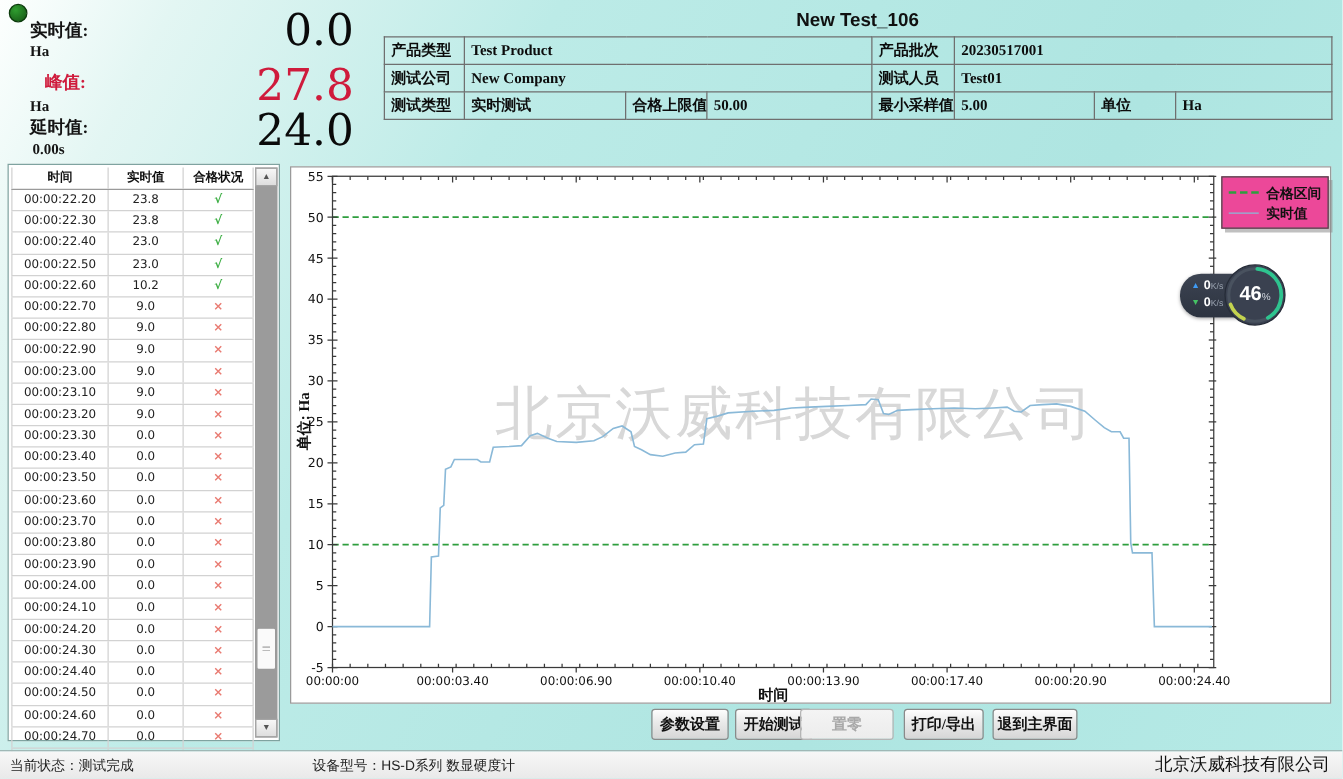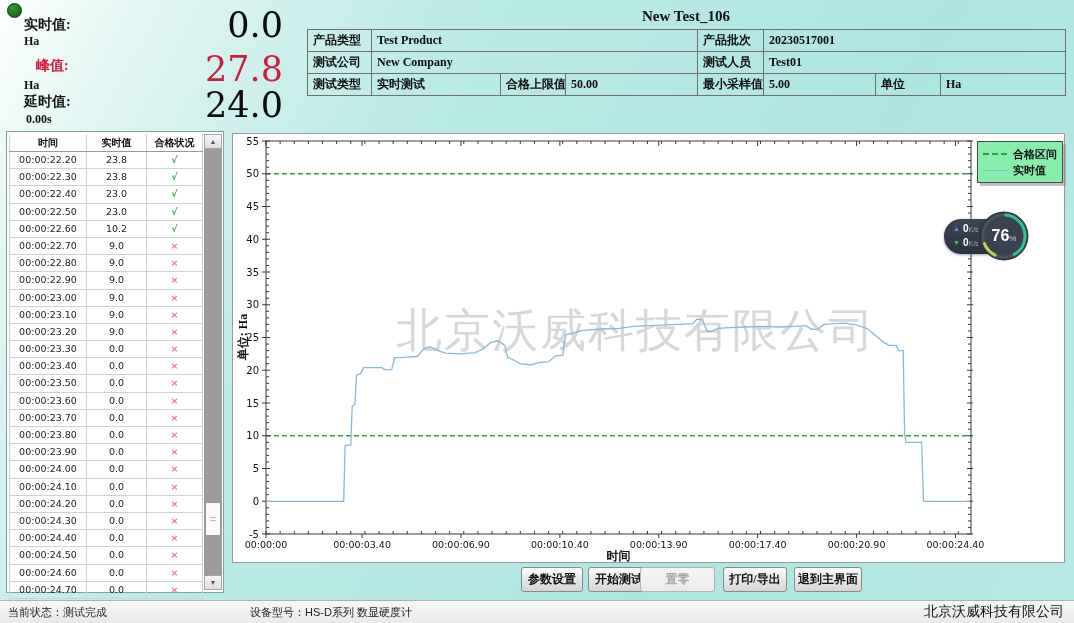--- a/index.html
+++ b/index.html
@@ -12,21 +12,21 @@
   
   .status-dot{left:7px;top:3px;width:13px;height:13px;border-radius:50%;
     background:radial-gradient(circle at 35% 30%,#2f9e2f,#145214);border:1px solid #0b3a0b;}
   .m-label{font-family:"Liberation Serif",serif;font-weight:bold;font-size:14px;color:#141414;}
   .m-label.red{color:#cf1b3c;}
   .m-unit{font-family:"Liberation Serif",serif;font-weight:bold;font-size:12px;color:#141414;}
   .m-value{font-family:"DejaVu Serif",serif;font-size:35px;color:#0a0a0a;width:150px;text-align:right;line-height:1;}
   .m-value.red{color:#cf1b3c;}
   
   .hdr-title{left:307px;top:8px;width:758px;text-align:center;
-    font-family:Liberation Serif, serif;font-weight:bold;font-size:15px;color:#101010;}
+    font-family:Liberation Sans, sans-serif;font-weight:bold;font-size:15px;color:#101010;}
   table.info{position:absolute;left:307px;top:29px;width:758px;border-collapse:collapse;table-layout:fixed;}
   table.info td{border:1px solid #6f6f6f;height:21px;padding:0 0 0 5px;
     font-family:"Liberation Serif",serif;font-weight:bold;font-size:12px;color:#0c0c0c;
     white-space:nowrap;overflow:hidden;}
   
   .left-panel{left:6px;top:131px;width:218px;height:462px;background:#fff;
     border:1px solid #7fa3a0;box-sizing:border-box;}
   .dtable{position:absolute;left:2px;top:2px;width:194px;}
   .drow,.dhead{display:flex;border-bottom:1px solid #d2d2d2;}
   .dhead{border-bottom:1px solid #9a9a9a;}
@@ -41,21 +41,21 @@
   
   .sbar{left:197px;top:2px;width:18px;height:456px;background:#9b9b9b;}
   .sbtn{position:absolute;left:0;width:18px;height:15px;background:linear-gradient(#f7f7f7,#dedede);
     border:1px solid #a5a5a5;box-sizing:border-box;text-align:center;line-height:13px;font-size:7px;color:#555;}
   .sthumb{position:absolute;left:1px;width:16px;height:34px;top:368px;background:#fafafa;
     border:1px solid #9a9a9a;border-radius:2px;box-sizing:border-box;}
   .sthumb:after{content:"";position:absolute;left:4px;right:4px;top:14px;height:6px;
     background:repeating-linear-gradient(#bbb 0 1px,transparent 1px 3px);}
   
   .chart-panel{left:232px;top:133px;width:833px;height:430px;background:#fff;border:1px solid #9a9a9a;box-sizing:border-box;}
-  .legend{position:absolute;left:744px;top:7px;width:86px;background:#86efac;border:1px solid #4a4a4a;
+  .legend{position:absolute;left:744px;top:7px;width:86px;background:#ec4899;border:1px solid #4a4a4a;
     box-shadow:3px 3px 0 rgba(140,140,140,.55);padding:4px 5px;box-sizing:border-box;}
   .leg-row{display:flex;align-items:center;height:16px;}
   .leg-line{width:24px;margin-right:6px;border-top:2px dashed #2e9e3e;}
   .leg-line.solid{border-top:1.6px solid #8ab9d8;}
   .leg-txt{font-family:"Liberation Serif",serif;font-weight:bold;font-size:11px;color:#111;}
   
   .ball-wrap{left:942px;top:208px;width:92px;height:56px;z-index:6;}
   .ball-pill{position:absolute;left:2px;top:11px;width:62px;height:35px;border-radius:17px;
     background:linear-gradient(#3d4452,#2c3340);box-shadow:0 1px 3px rgba(0,0,0,.35);
     padding:3px 0 0 9px;box-sizing:border-box;}
@@ -568,21 +568,21 @@
   <div class="ball-pill">
     <div class="pill-row"><span class="pill-arrow up-a">▲</span><b>0</b><span class="pill-unit">K/s</span></div>
     <div class="pill-row"><span class="pill-arrow down-a">▼</span><b>0</b><span class="pill-unit">K/s</span></div>
   </div>
   <svg class="ball-circle" width="56" height="56">
     <circle cx="28" cy="28" r="24" fill="#3a4150" stroke="#262c38" stroke-width="1"></circle>
     <circle cx="28" cy="28" r="21" fill="none" stroke="#49525f" stroke-width="2.5"></circle>
     <circle cx="28" cy="28" r="21" fill="none" stroke="#2ec48f" stroke-width="3" stroke-linecap="round" stroke-dasharray="53 79" transform="rotate(-85 28 28)"></circle>
     <circle cx="28" cy="28" r="21" fill="none" stroke="#c3d34f" stroke-width="3" stroke-linecap="round" stroke-dasharray="16 116" transform="rotate(115 28 28)"></circle>
   </svg>
-  <div class="ball-pct"><span>76</span><small>%</small></div>
+  <div class="ball-pct"><span>46</span><small>%</small></div>
 </div>
 
 <div class="btn" style="left:521px;width:62px;">参数设置</div>
 <div class="btn" style="left:588px;width:62px;">开始测试</div>
 <div class="btn disabled" style="left:640px;width:75px;">置零</div>
 <div class="btn" style="left:723px;width:64px;">打印/导出</div>
 <div class="btn" style="left:794px;width:68px;">退到主界面</div>
 
 <div class="abs statusbar">
   <span class="sb-txt" style="left:8px;">当前状态：测试完成</span>

